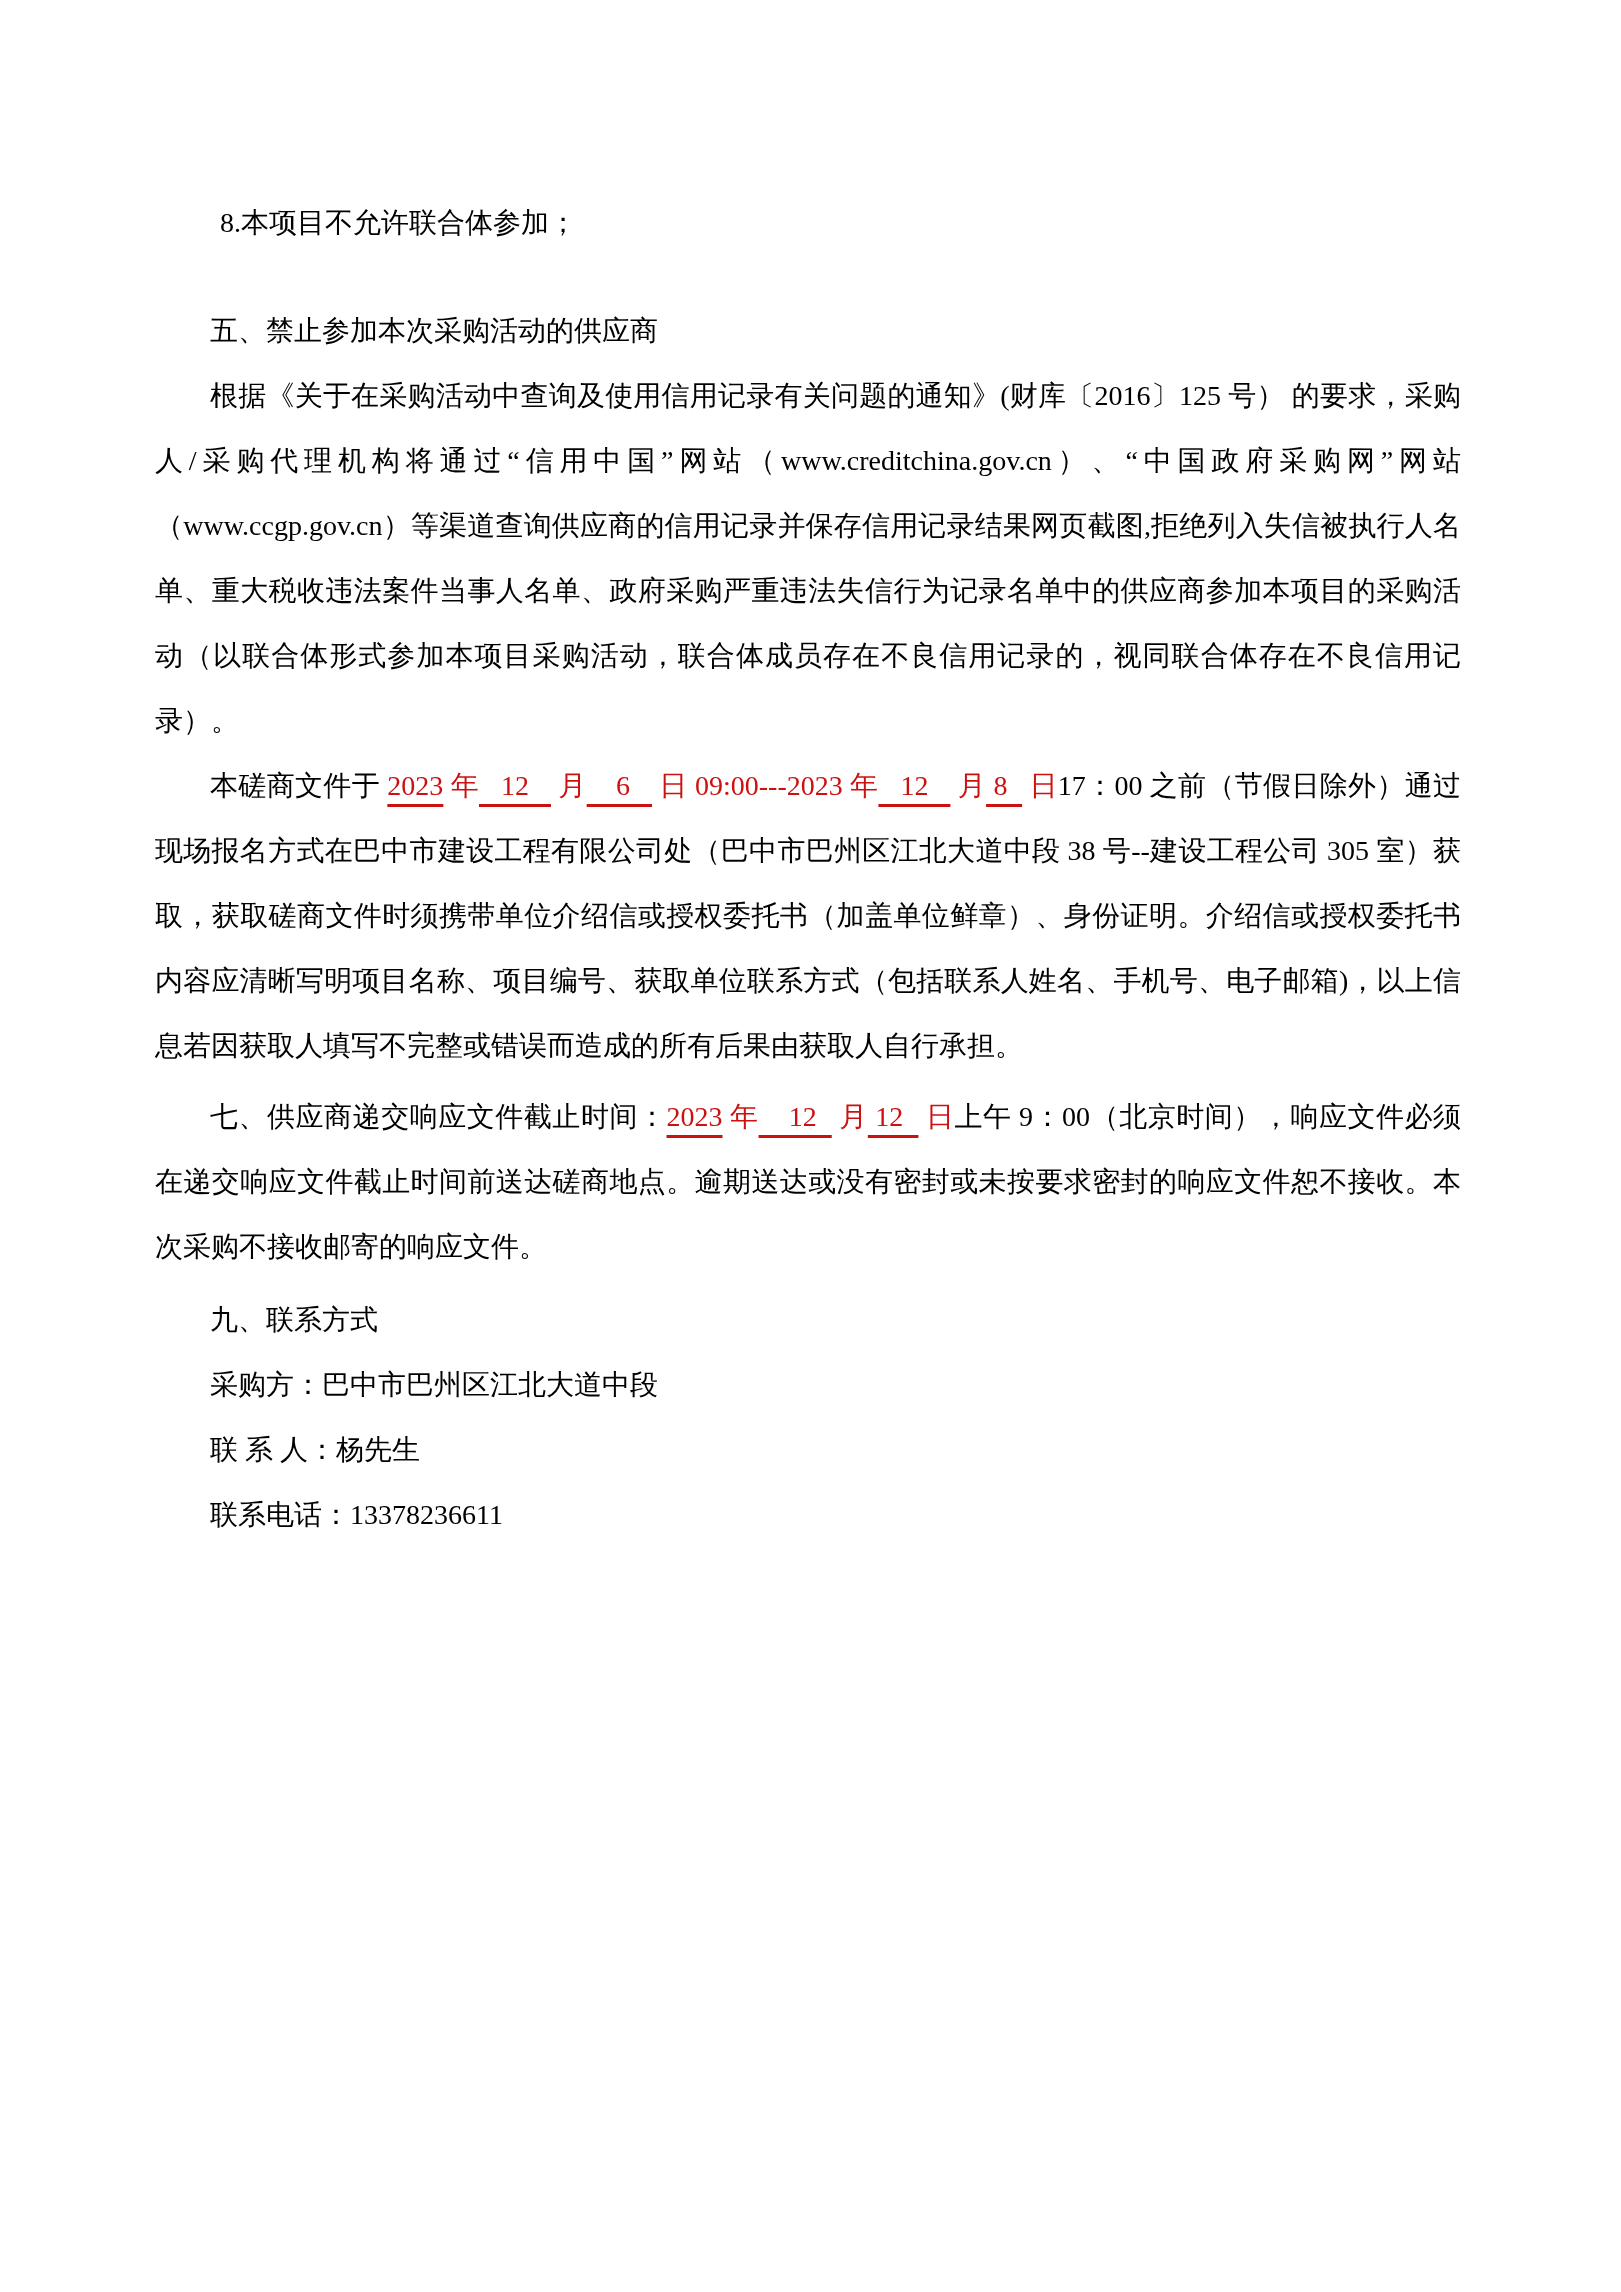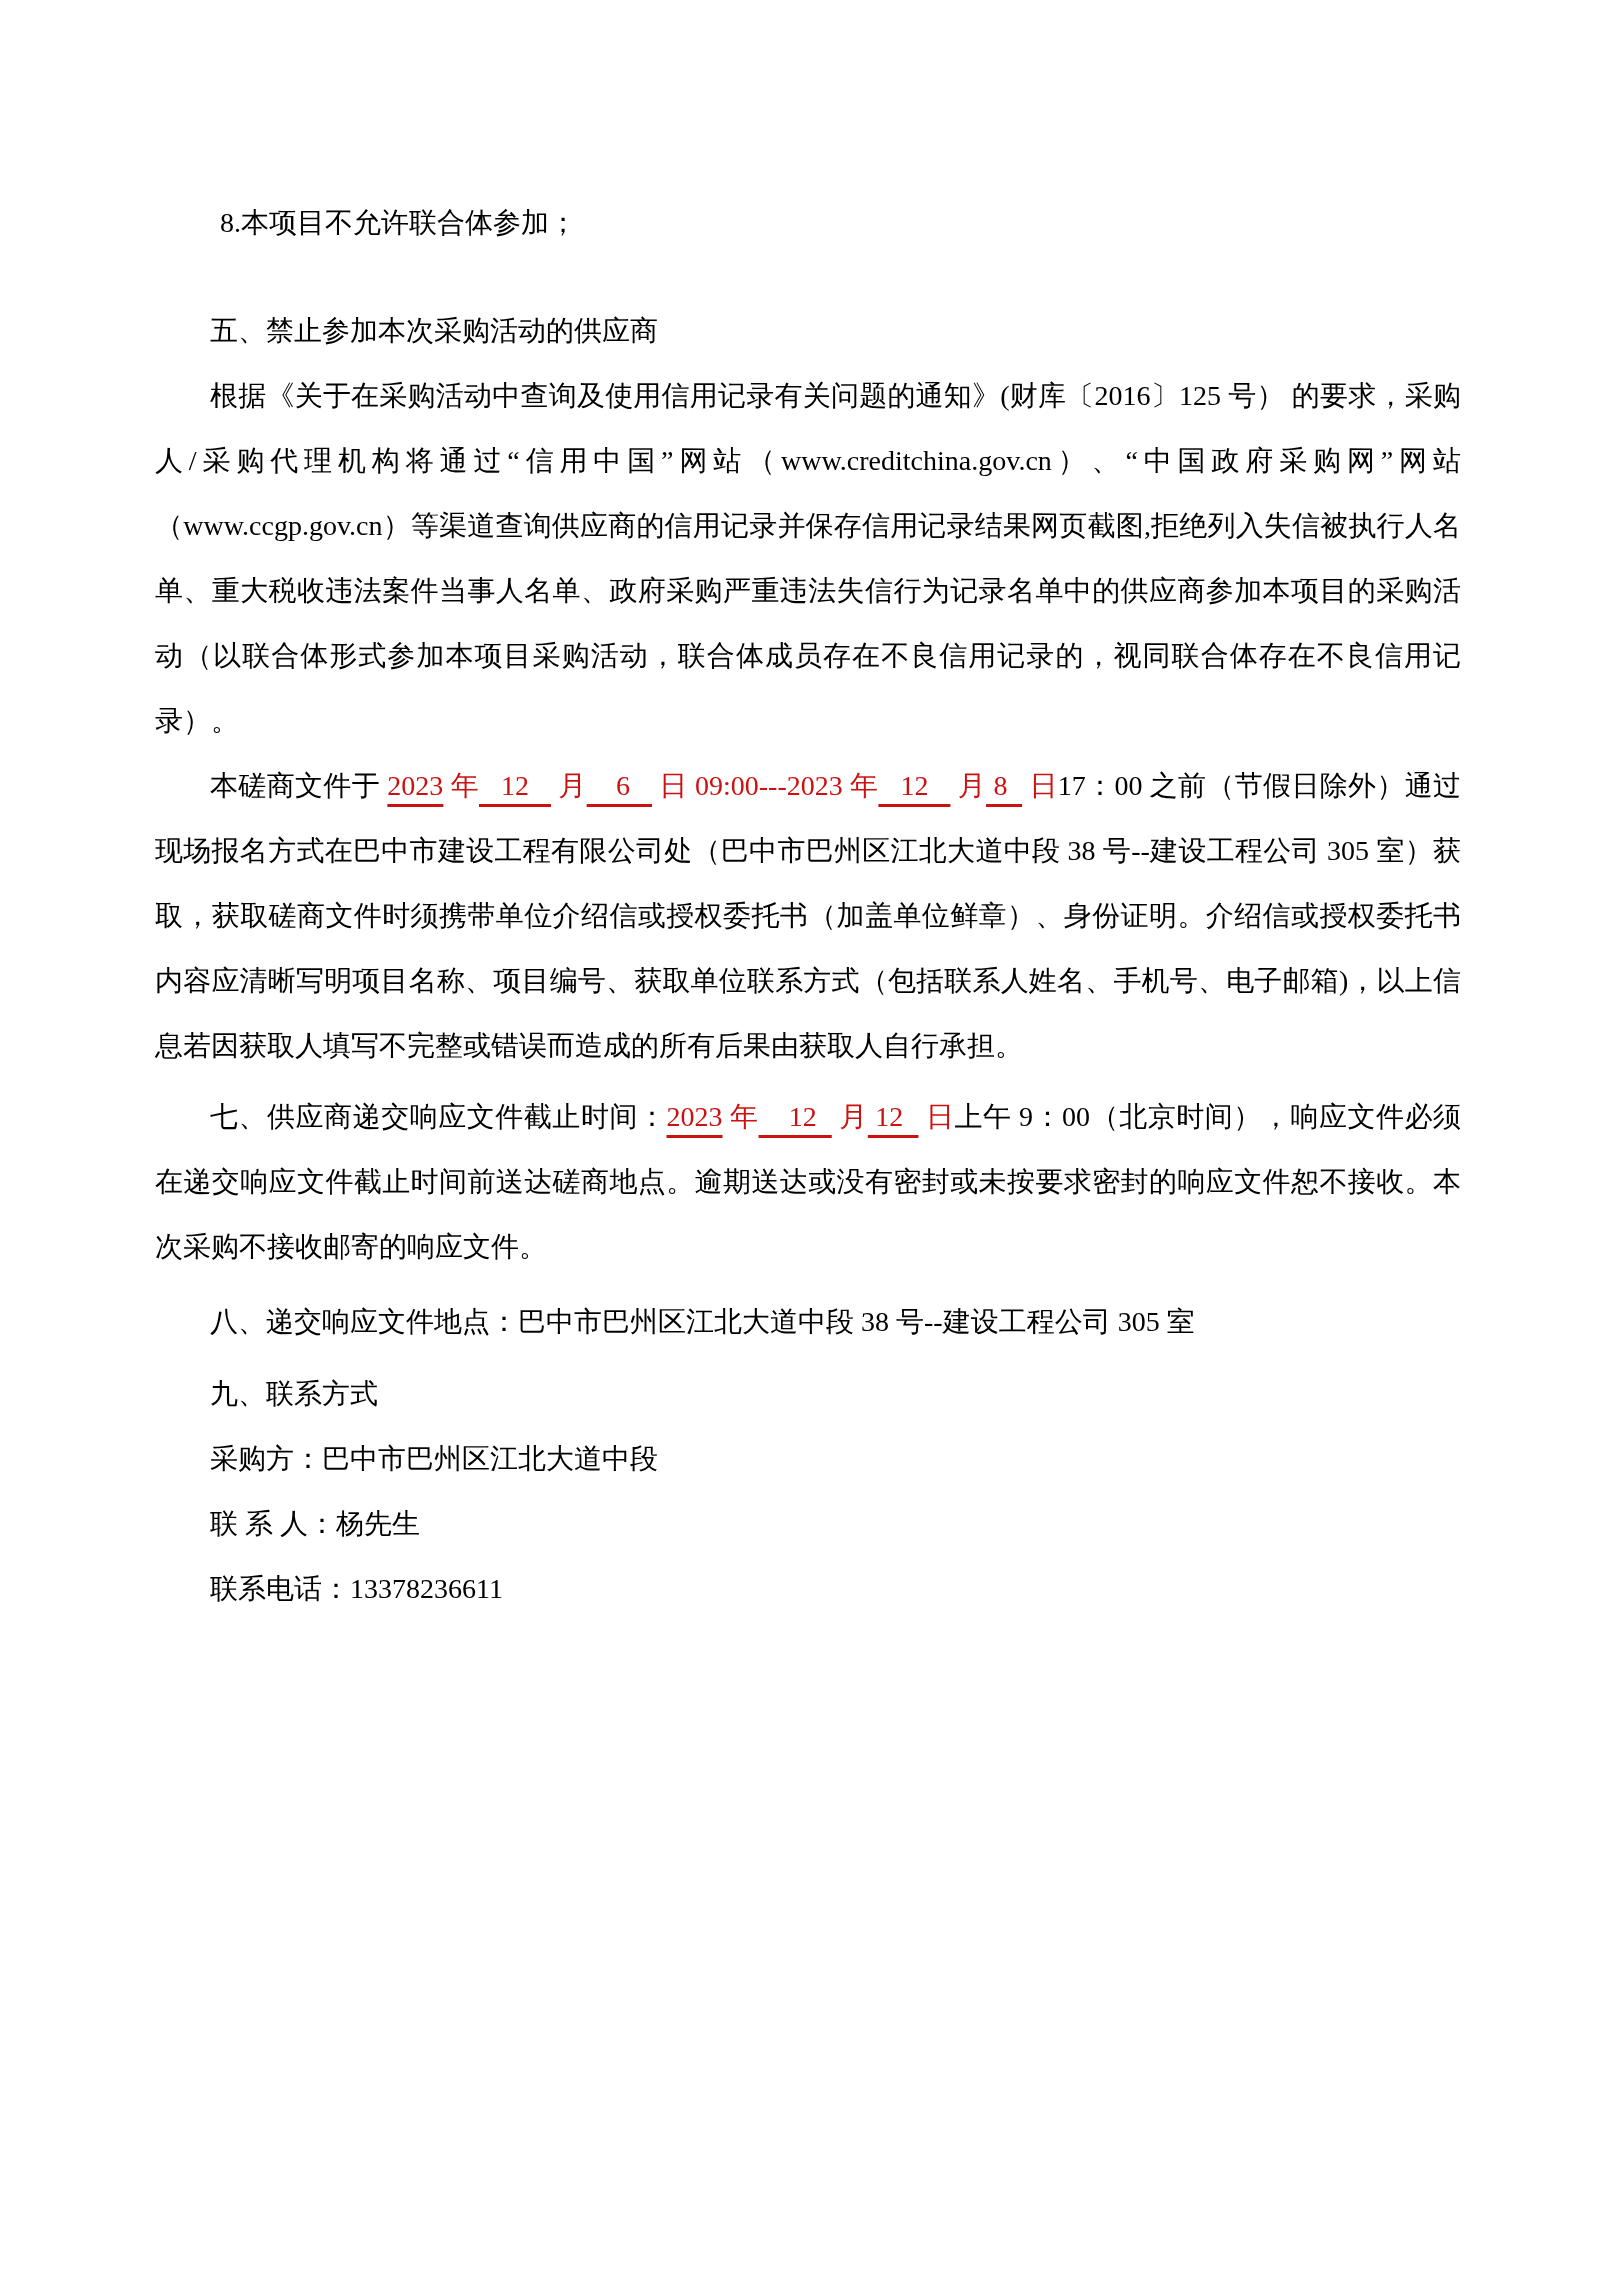--- a/index.html
+++ b/index.html
@@ -35,20 +35,19 @@
 </head>
 <body>
 
 <div class="page" data-name="document-page">
   <div class="content" data-name="document-body">
       <div class="block item" data-name="list-item-8"><span data-name="text-segment">8.本项目不允许联合体参加；</span></div>
       <div class="block heading" data-name="heading-5"><span data-name="text-segment" class="b">五、禁止参加本次采购活动的供应商</span></div>
       <div class="block paragraph" data-name="para-5"><span data-name="text-segment">根据《关于在采购活动中查询及使用信用记录有关问题的通知》(财库〔2016〕125 号） 的要求，采购人/采购代理机构将通过“信用中国”网站（www.creditchina.gov.cn）、“中国政府采购网”网站（www.ccgp.gov.cn）等渠道查询供应商的信用记录并保存信用记录结果网页截图,拒绝列入失信被执行人名单、重大税收违法案件当事人名单、政府采购严重违法失信行为记录名单中的供应商参加本项目的采购活动（以联合体形式参加本项目采购活动，联合体成员存在不良信用记录的，视同联合体存在不良信用记录）。</span></div>
       <div class="block paragraph" data-name="para-6"><span data-name="text-segment">本磋商文件于 </span><span data-name="text-segment" class="r u">2023</span><span data-name="text-segment" class="r"> 年</span><span data-name="text-segment" class="r u">&nbsp;&nbsp;&nbsp;12&nbsp;&nbsp;&nbsp;</span><span data-name="text-segment" class="r"> 月</span><span data-name="text-segment" class="r u">&nbsp;&nbsp;&nbsp;&nbsp;6&nbsp;&nbsp;&nbsp;</span><span data-name="text-segment" class="r"> 日 </span><span data-name="text-segment" class="r">09:00---2023 年</span><span data-name="text-segment" class="r u">&nbsp;&nbsp;&nbsp;12&nbsp;&nbsp;&nbsp;</span><span data-name="text-segment" class="r"> 月</span><span data-name="text-segment" class="r u">&nbsp;8&nbsp;&nbsp;</span><span data-name="text-segment" class="r"> 日</span><span data-name="text-segment">17：00 之前（节假日除外）通过现场报名方式在巴中市建设工程有限公司处（巴中市巴州区江北大道中段 38 号--建设工程公司 305 室）获取，获取磋商文件时须携带单位介绍信或授权委托书（加盖单位鲜章）、身份证明。介绍信或授权委托书内容应清晰写明项目名称、项目编号、获取单位联系方式（包括联系人姓名、手机号、电子邮箱)，以上信息若因获取人填写不完整或错误而造成的所有后果由获取人自行承担。</span></div>
       <div class="block paragraph" data-name="para-7"><span data-name="text-segment" class="b">七、供应商递交响应文件截止时间：</span><span data-name="text-segment" class="b r u">2023</span><span data-name="text-segment" class="b r"> 年</span><span data-name="text-segment" class="b r u">&nbsp;&nbsp;&nbsp;&nbsp;12&nbsp;&nbsp;</span><span data-name="text-segment" class="b r"> 月</span><span data-name="text-segment" class="b r u">&nbsp;12&nbsp;&nbsp;</span><span data-name="text-segment" class="b r"> 日</span><span data-name="text-segment" class="b">上午 9：00（北京时间），</span><span data-name="text-segment">响应文件必须在递交响应文件截止时间前送达磋商地点。逾期送达或没有密封或未按要求密封的响应文件恕不接收。本次采购不接收邮寄的响应文件。</span></div>
-      <div class="block paragraph" data-name="para-8"><span data-name="text-segment" class="b">八、递交响应文件地点：</span><span data-name="text-segment">巴中市巴州区江北大道中段 38 号--建设工程公司 305 室</span></div>
       <div class="block heading" data-name="heading-9"><span data-name="text-segment" class="b">九、联系方式</span></div>
       <div class="block heading" data-name="line-purchaser"><span data-name="text-segment" class="b">采购方：巴中市巴州区江北大道中段</span></div>
       <div class="block heading" data-name="line-contact-person"><span data-name="text-segment" class="b">联 系 人：杨先生</span></div>
       <div class="block heading" data-name="line-contact-phone"><span data-name="text-segment" class="b">联系电话：13378236611</span></div>
     </div>
 </div>
 
 
 </body></html>

